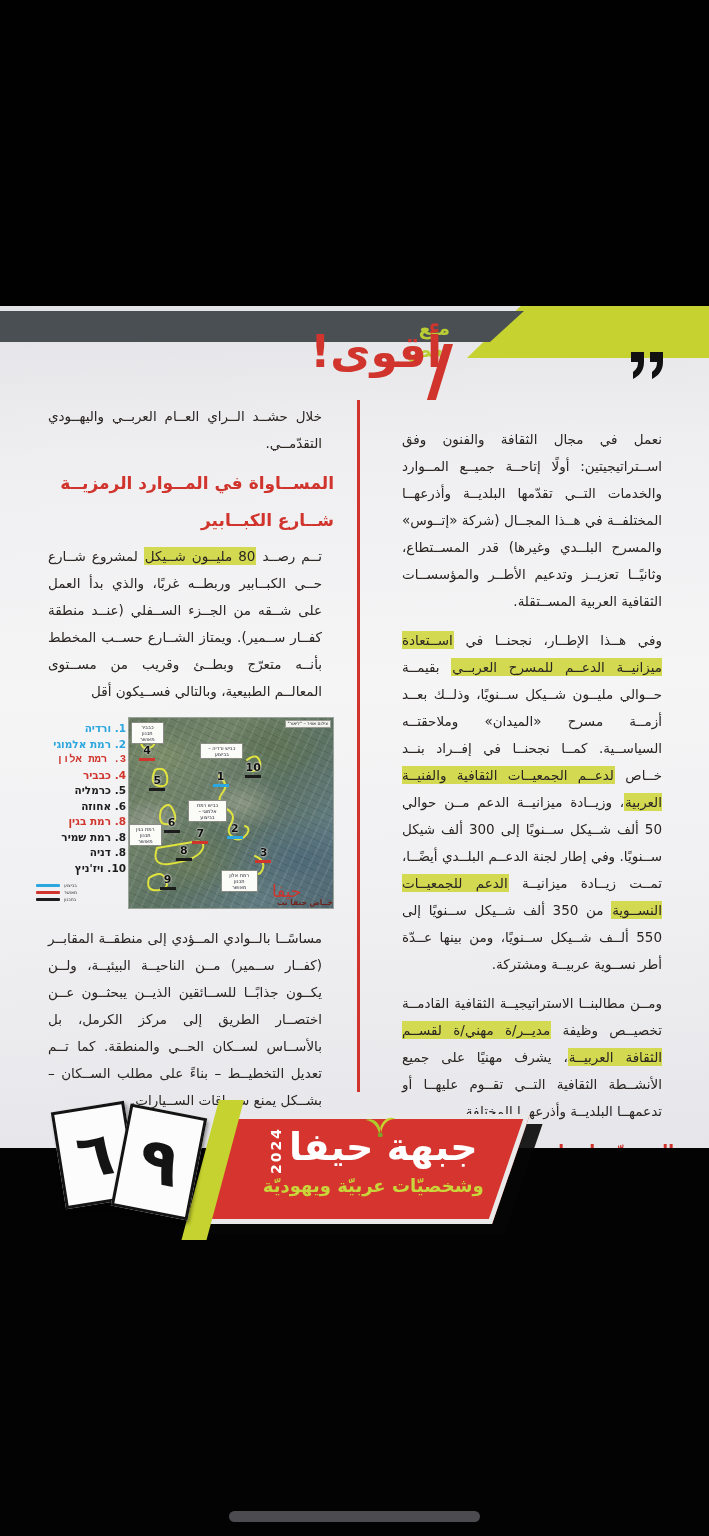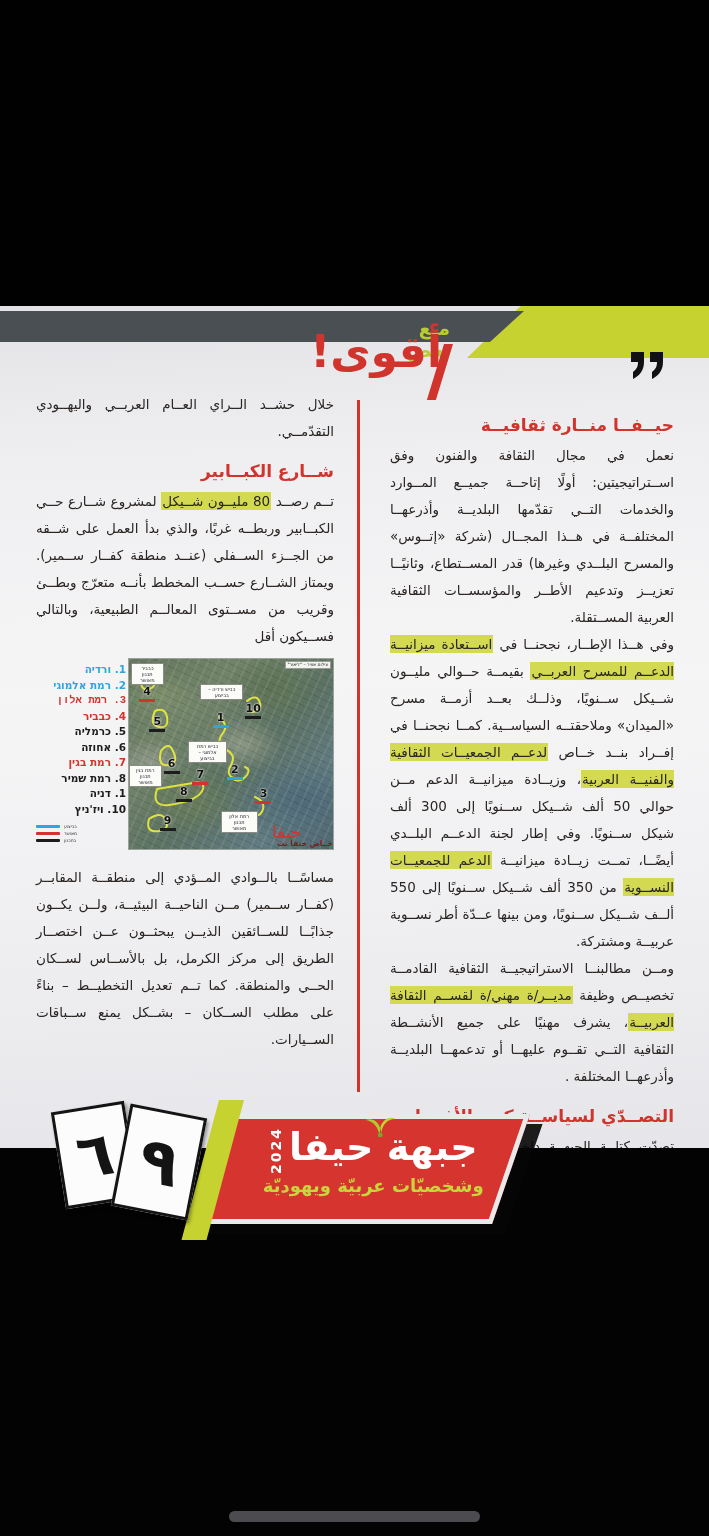--- a/index.html
+++ b/index.html
@@ -24,21 +24,21 @@
     direction:rtl;text-align:left;line-height:1;}
   .tag-slash{position:absolute;left:444px;top:344px;width:9px;height:56px;background:var(--brand-red);transform:skewX(-17deg);transform-origin:top left;}
   .quotes{position:absolute;left:630px;top:351px;}
   
   .divider{position:absolute;left:357px;top:400px;width:3px;height:692px;background:var(--brand-red);}
   .col{position:absolute;direction:rtl;text-align:justify;color:var(--ink);font-size:13.5px;line-height:27px;}
   .col-right{left:390px;top:414px;width:284px;}
   .col-left{left:36px;top:391px;width:298px;}
   .col h3{color:var(--brand-red);font-size:17px;line-height:22px;margin:15px 0 6px;text-align:right;}
   .col section:first-child h3{margin-top:0;}
-  .col p{margin:0;}
+  .col p{margin:12px;}
   mark{background:var(--highlight);color:inherit;padding:1px 1px;}
   
   .map-fig{display:flex;flex-direction:row;margin:8px 0 10px;direction:rtl;height:196px;}
   .map-img{position:relative;width:206px;height:192px;flex:0 0 auto;overflow:hidden;border:1px solid #9aa29a;
     background:
       radial-gradient(60px 40px at 15% 20%,#7d8f6a 0%,transparent 70%),
       radial-gradient(70px 50px at 70% 15%,#5e7355 0%,transparent 70%),
       radial-gradient(90px 60px at 85% 75%,#4e6a77 0%,transparent 75%),
       radial-gradient(70px 50px at 30% 75%,#6a7d5b 0%,transparent 70%),
       radial-gradient(60px 40px at 55% 45%,#8c9884 0%,transparent 70%),
@@ -98,37 +98,37 @@
   <svg width="36" height="34" viewBox="0 0 36 34">
     <path d="M1 1 h13 v10 c0 9 -5 14 -11 17 l0 -7 c4 -3 5 -6 5 -10 h-7 z" fill="#111"></path>
     <path d="M20 1 h13 v10 c0 9 -5 14 -11 17 l0 -7 c4 -3 5 -6 5 -10 h-7 z" fill="#111"></path>
   </svg>
 </div>
 
 <div class="divider"></div>
 
 <div class="col col-right">
     <section>
-      <h3>حيــفــا منــارة ثقافيــة</h3>
       <p><span>نعمل في مجال الثقافة والفنون وفق اســتراتيجيتين: أولًا إتاحــة جميــع المــوارد والخدمات التــي تقدّمها البلديــة وأذرعهــا المختلفــة في هــذا المجــال (شركة «إتــوس» والمسرح البلــدي وغيرها) قدر المســتطاع، وثانيًــا تعزيــز وتدعيم الأطــر والمؤسســات الثقافية العربية المســتقلة.</span></p>
       <p><span>وفي هــذا الإطــار، نجحنــا في </span><mark>اســتعادة ميزانيــة الدعــم للمسرح العربــي</mark><span> بقيمــة حــوالي مليــون شــيكل ســنويًا، وذلــك بعــد أزمــة مسرح «الميدان» وملاحقتــه السياســية. كمــا نجحنــا في إفــراد بنــد خــاص </span><mark>لدعــم الجمعيــات الثقافية والفنيــة العربية</mark><span>، وزيــادة ميزانيــة الدعم مــن حوالي 50 ألف شــيكل ســنويًا إلى 300 ألف شيكل ســنويًا. وفي إطار لجنة الدعــم البلــدي أيضًــا، تمــت زيــادة ميزانيــة </span><mark>الدعم للجمعيــات النســوية</mark><span> من 350 ألف شــيكل ســنويًا إلى 550 ألــف شــيكل ســنويًا، ومن بينها عــدّة أطر نســوية عربيــة ومشتركة.</span></p>
       <p><span>ومــن مطالبنــا الاستراتيجيــة الثقافية القادمــة تخصيــص وظيفة </span><mark>مديــر/ة مهني/ة لقســم الثقافة العربيــة</mark><span>، يشرف مهنيًا على جميع الأنشــطة الثقافية التــي تقــوم عليهــا أو تدعمهــا البلديــة وأذرعهــا المختلفة .</span></p>
     </section>
     <section>
       <h3>التصــدّي لسياســة كــم الأفــواه</h3>
       <p><span>تصدّت كتلــة الجبهــة داخــل المجلــس البلــدي وخارجــه لمحــاولات منظمــات اليمين </span><mark>منــع ندوات وعــروض فنيــة</mark><span> مختلفــة. مــن خلال الضغــط على إدارة البلديــة لعــدم المســاس بــأي فعاليــة، ومــن</span></p>
     </section>
   </div>
 
 <div class="col col-left">
   <div>
       <section>
         <p><span>خلال حشــد الــراي العــام العربــي واليهــودي التقدّمــي.</span></p>
       </section>
       <section>
+        <h3>المســاواة في المــوارد الرمزيــة</h3>
       </section>
       <section>
         <h3>شــارع الكبــابير</h3>
         <p><span>تــم رصــد </span><mark>80 مليــون شــيكل</mark><span> لمشروع شــارع حــي الكبــابير وربطــه غربًا، والذي بدأ العمل على شــقه من الجــزء الســفلي (عنــد منطقة كفــار ســمير). ويمتاز الشــارع حســب المخطط بأنــه متعرّج وبطــئ وقريب من مســتوى المعالــم الطبيعية، وبالتالي فســيكون أقل</span></p>
       </section>
     </div>
   <div class="map-fig">
     <div class="map-img">
       <svg class="routes" width="206" height="192" viewBox="0 0 206 192">
         <g fill="none" stroke="#e6e93c" stroke-width="2" opacity="0.95" stroke-linecap="round">
@@ -178,23 +178,23 @@
       </div>
     </div>
     <div class="map-legend">
       <ol id="legend-list">
           <li style="color: rgb(43, 166, 222);">1. ורדיה</li>
           <li style="color: rgb(43, 166, 222);">2. רמת אלמוגי</li>
           <li style="color: rgb(208, 52, 44); font-family: Liberation Mono, monospace;">3. רמת אלון</li>
           <li style="color: rgb(208, 52, 44);">4. כבביר</li>
           <li style="color: rgb(28, 28, 28);">5. כרמליה</li>
           <li style="color: rgb(28, 28, 28);">6. אחוזה</li>
-          <li style="color: rgb(208, 52, 44);">7. רמת בגין</li>
+          <li style="color: rgb(208, 52, 44);">8. רמת בגין</li>
           <li style="color: rgb(28, 28, 28);">8. רמת שמיר</li>
-          <li style="color: rgb(28, 28, 28);">1. דניה</li>
+          <li style="color: rgb(28, 28, 28);">8. דניה</li>
           <li style="color: rgb(28, 28, 28);">10. ויז'ניץ</li>
         </ol>
       <div class="key" id="legend-key">
           <div class="krow">
             <span class="swatch" style="background: rgb(43, 166, 222);"></span>
             <span class="klabel">בביצוע</span>
           </div>
           <div class="krow">
             <span class="swatch" style="background: rgb(208, 52, 44);"></span>
             <span class="klabel">מאושר</span>

